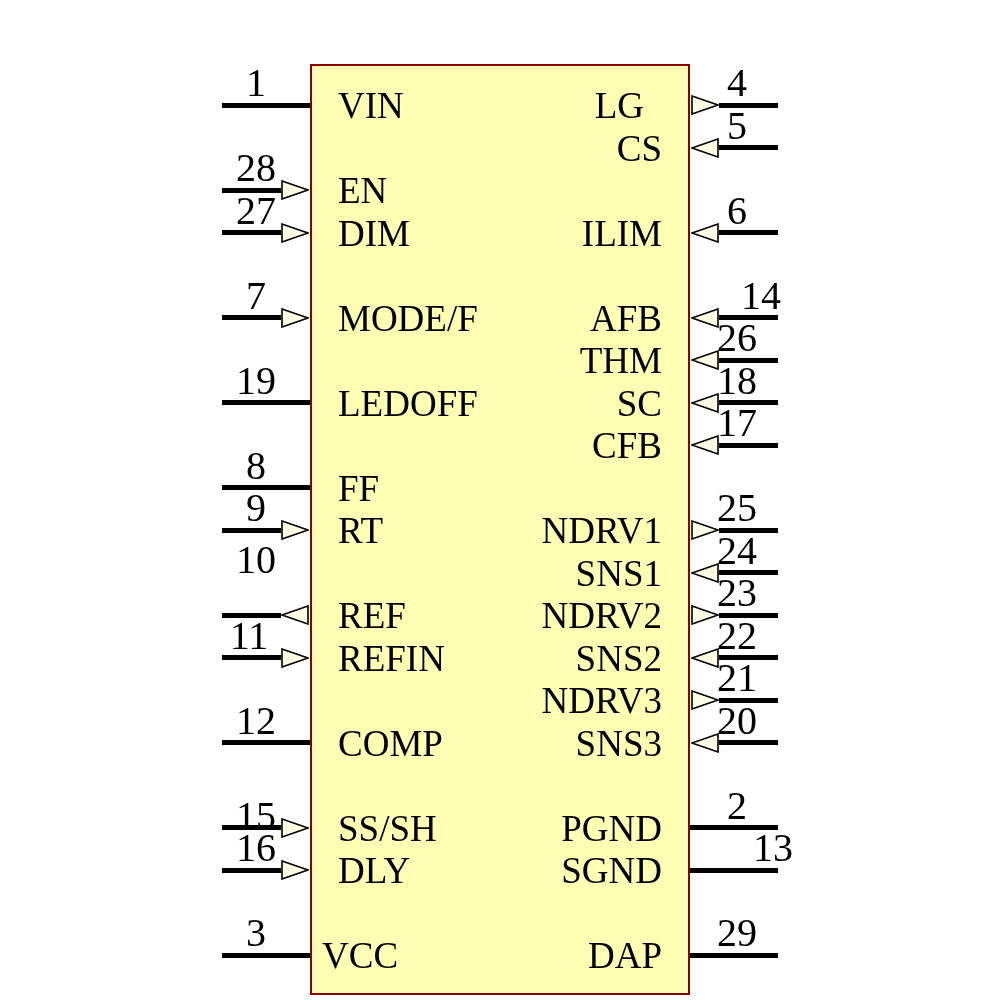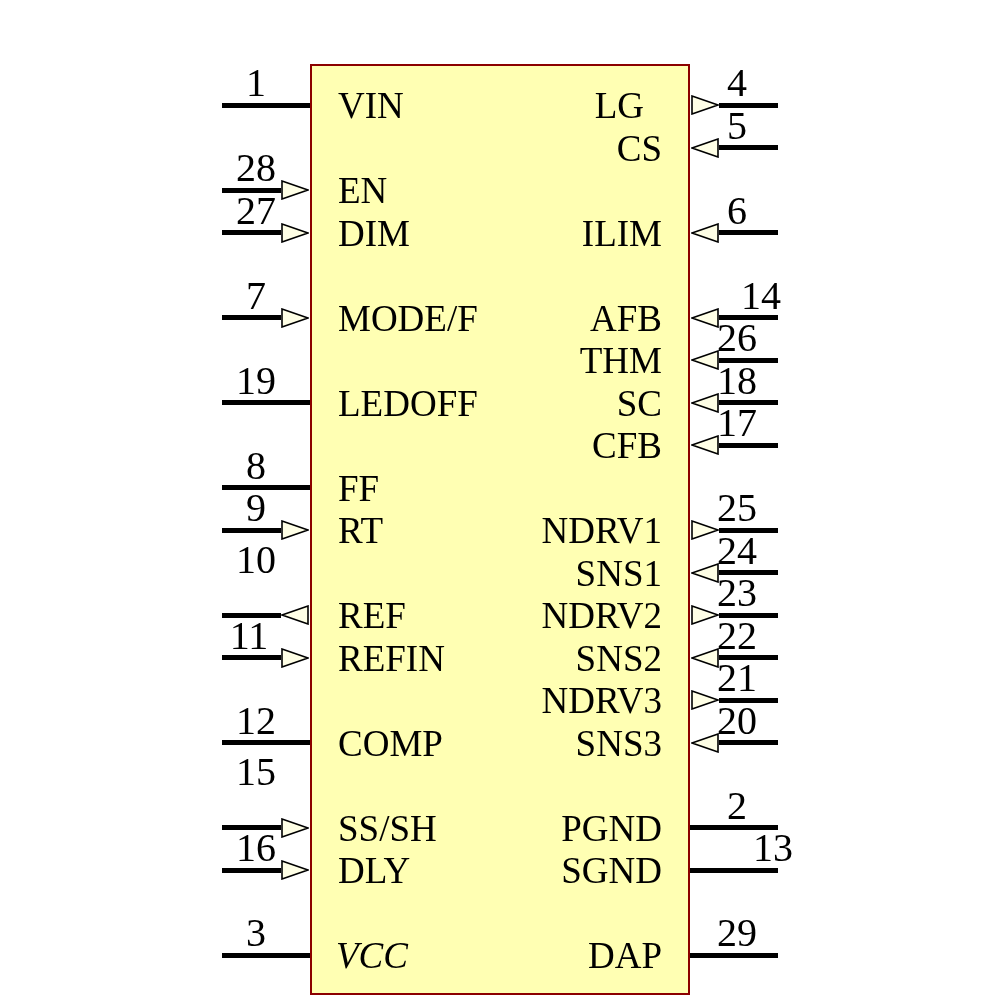--- a/index.html
+++ b/index.html
@@ -134,41 +134,41 @@
 
   <div class="pin">
     <div class="pin-line" style="top: 740px; left: 222px; width: 88px;"></div>
     <div class="pin-number" style="top: 700.5px; left: 256px;">12</div>
 
     <div class="pin-label" style="top: 723.5px; left: 338px;">COMP</div>
   </div>
 
   <div class="pin">
     <div class="pin-line" style="top: 825px; left: 222px; width: 59px;"></div>
-    <div class="pin-number" style="top: 752px; left: 256px;">15</div>
+    <div class="pin-number" style="top: 796px; left: 256px;">15</div>
     <svg class="pin-arrow" viewBox="0 0 28 20" style="top: 817.5px; left: 281px;">
       <polygon points="1,1 27,10 1,19"></polygon>
     </svg>
     <div class="pin-label" style="top: 808.5px; left: 338px;">SS/SH</div>
   </div>
 
   <div class="pin">
     <div class="pin-line" style="top: 867.5px; left: 222px; width: 59px;"></div>
     <div class="pin-number" style="top: 828px; left: 256px;">16</div>
     <svg class="pin-arrow" viewBox="0 0 28 20" style="top: 860px; left: 281px;">
       <polygon points="1,1 27,10 1,19"></polygon>
     </svg>
     <div class="pin-label" style="top: 851px; left: 338px;">DLY</div>
   </div>
 
   <div class="pin">
     <div class="pin-line" style="top: 952.5px; left: 222px; width: 88px;"></div>
     <div class="pin-number" style="top: 913px; left: 256px;">3</div>
 
-    <div class="pin-label" style="top: 936px; left: 336px; font-style: italic;">VCC</div>
+    <div class="pin-label" style="top: 936px; left: 322px;">VCC</div>
   </div>
 
   <div class="pin">
     <div class="pin-line" style="top: 102.5px; left: 719px; width: 59px;"></div>
     <div class="pin-number" style="top: 63px; left: 737px;">4</div>
     <svg class="pin-arrow" viewBox="0 0 28 20" style="top: 95px; left: 691px;">
       <polygon points="1,1 27,10 1,19"></polygon>
     </svg>
     <div class="pin-label" style="top: 86px; right: 356px; text-align: right;">LG</div>
   </div>

